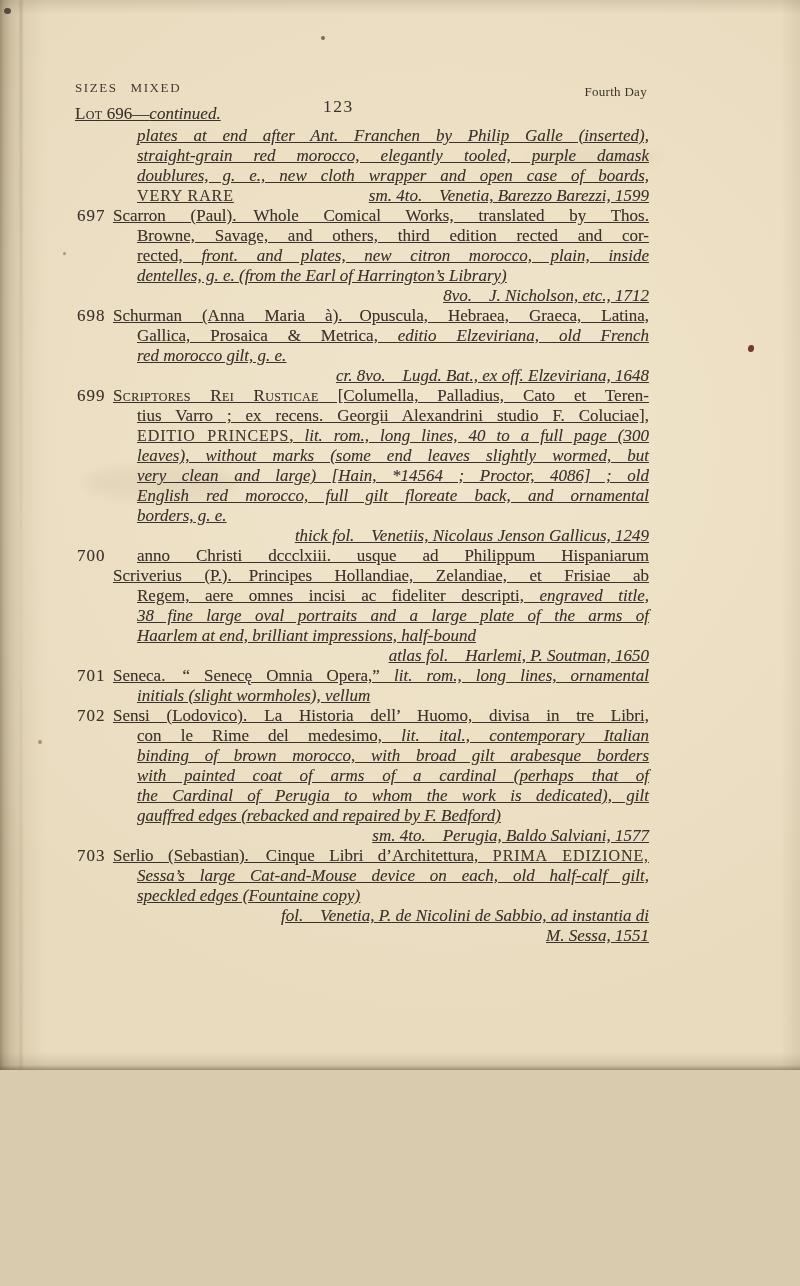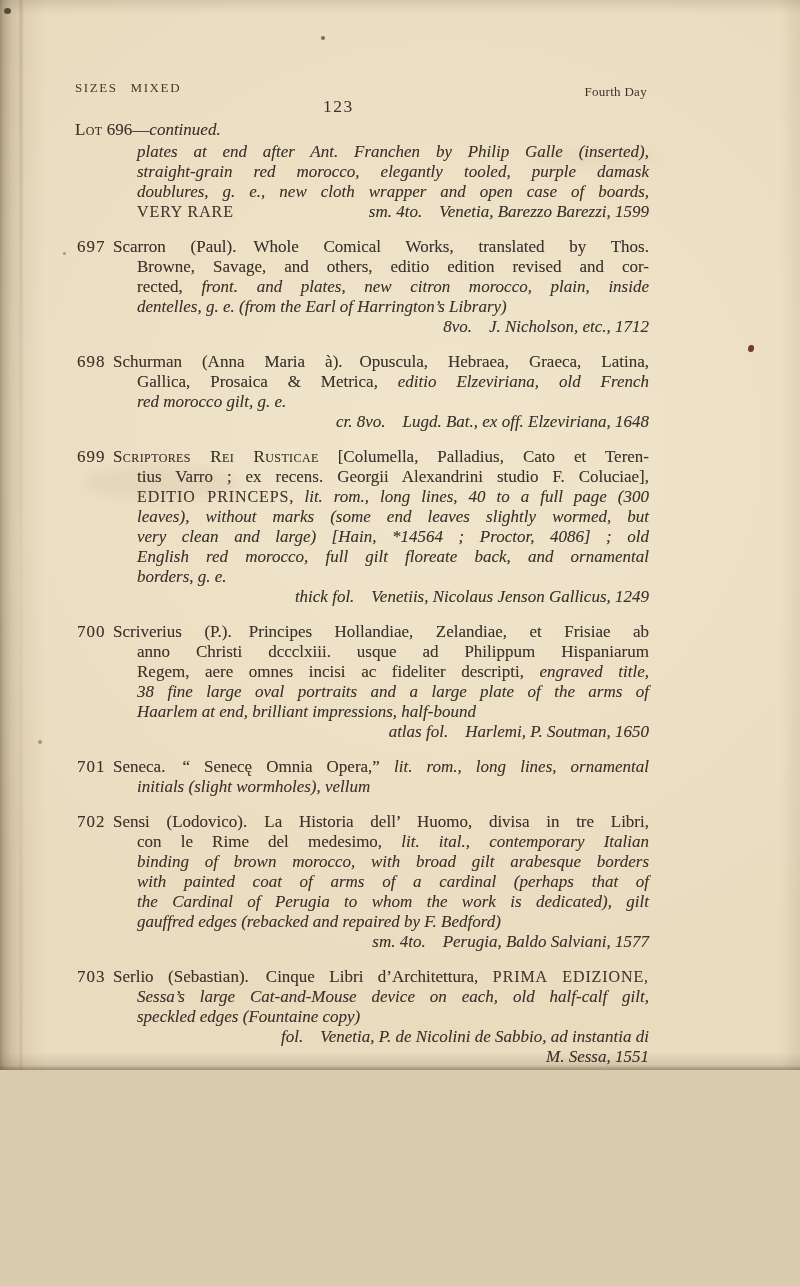--- a/index.html
+++ b/index.html
@@ -42,25 +42,26 @@
   .speck.d2     { left: 4px;   top: 8px;   width: 7px; height: 6px; background: rgba(58,48,38,0.80); }
   .speck.d3     { left: 63px;  top: 252px; width: 3px; height: 3px; background: rgba(90,78,62,0.50); }
   .speck.d4     { left: 38px;  top: 740px; width: 4px; height: 4px; background: rgba(118,70,48,0.50); }
 
   .page-header { position: absolute; left: 75px; top: 76px; width: 574px; height: 24px; }
   .sec  { position: absolute; left: 0; top: 4px; font-size: 13px; letter-spacing: 1.6px; word-spacing: 8px; color: #443a30; }
   .pnum { position: absolute; left: 248px; top: 0; font-size: 17.5px; letter-spacing: 1.5px; margin-top: 20px; }
   .day  { position: absolute; right: 2px; top: 0; font-size: 13px; letter-spacing: 0.3px; margin-top: 8px; }
 
   .text-block {
-    position: absolute; left: 75px; top: 114px; width: 574px;
+    position: absolute; left: 75px; top: 98px; width: 574px;
     font-size: 17px; line-height: 20px;
     text-shadow: 0 0 0.6px rgba(59,51,43,0.35);
+    text-decoration: underline;
   }
-  .lot { position: relative; margin-top: 15px; }
+  .lot { position: relative; }
   .lot:first-of-type { margin-top: 6px; }
   .lot-num { position: absolute; left: 2px; top: 0; letter-spacing: 1px; }
   .line { min-height: 20px; }
   .ind-label { padding-left: 0; margin-bottom: 2px; }
   .ind-first { padding-left: 38px; }
   .ind-hang  { padding-left: 62px; }
   .al-justify { text-align: justify; text-align-last: justify; }
   .al-left    { text-align: left; }
   .al-right   { text-align: right; }
   .al-between { display: flex; justify-content: space-between; align-items: baseline; }
@@ -96,21 +97,21 @@
         <div class="line ind-hang al-justify"><span class="seg seg-italic">straight-grain red morocco, elegantly tooled, purple damask</span></div>
         <div class="line ind-hang al-justify"><span class="seg seg-italic">doublures, g. e., new cloth wrapper and open case of boards,</span></div>
         <div class="line ind-hang al-between">
           <span><span class="seg seg-caps">VERY RARE</span></span>
           <span><span class="seg seg-italic">sm. 4to. Venetia, Barezzo Barezzi, 1599</span></span>
         </div>
       </article>
       <article class="lot">
         <span class="lot-num">697</span>
         <div class="line ind-first al-justify"><span class="seg seg-roman">Scarron (Paul). Whole Comical Works, translated by Thos.</span></div>
-        <div class="line ind-hang al-justify"><span class="seg seg-roman">Browne, Savage, and others, editio edition revised and cor-</span></div>
+        <div class="line ind-hang al-justify"><span class="seg seg-roman">Browne, Savage, and others, third edition rected and cor-</span></div>
         <div class="line ind-hang al-justify"><span class="seg seg-roman">rected, </span><span class="seg seg-italic">front. and plates, new citron morocco, plain, inside</span></div>
         <div class="line ind-hang al-left"><span class="seg seg-italic">dentelles, g. e. (from the Earl of Harrington’s Library)</span></div>
         <div class="line ind-hang al-right"><span class="seg seg-italic">8vo. J. Nicholson, etc., 1712</span></div>
       </article>
       <article class="lot">
         <span class="lot-num">698</span>
         <div class="line ind-first al-justify"><span class="seg seg-roman">Schurman (Anna Maria à). Opuscula, Hebraea, Graeca, Latina,</span></div>
         <div class="line ind-hang al-justify"><span class="seg seg-roman">Gallica, Prosaica &amp; Metrica, </span><span class="seg seg-italic">editio Elzeviriana, old French</span></div>
         <div class="line ind-hang al-left"><span class="seg seg-italic">red morocco gilt, g. e.</span></div>
         <div class="line ind-hang al-right"><span class="seg seg-italic">cr. 8vo. Lugd. Bat., ex off. Elzeviriana, 1648</span></div>
@@ -121,22 +122,22 @@
         <div class="line ind-hang al-justify"><span class="seg seg-roman">tius Varro ; ex recens. Georgii Alexandrini studio F. Coluciae],</span></div>
         <div class="line ind-hang al-justify"><span class="seg seg-caps">EDITIO PRINCEPS</span><span class="seg seg-roman">, </span><span class="seg seg-italic">lit. rom., long lines, 40 to a full page (300</span></div>
         <div class="line ind-hang al-justify"><span class="seg seg-italic">leaves), without marks (some end leaves slightly wormed, but</span></div>
         <div class="line ind-hang al-justify"><span class="seg seg-italic">very clean and large) [Hain, *14564 ; Proctor, 4086] ; old</span></div>
         <div class="line ind-hang al-justify"><span class="seg seg-italic">English red morocco, full gilt floreate back, and ornamental</span></div>
         <div class="line ind-hang al-left"><span class="seg seg-italic">borders, g. e.</span></div>
         <div class="line ind-hang al-right"><span class="seg seg-italic">thick fol. Venetiis, Nicolaus Jenson Gallicus, 1249</span></div>
       </article>
       <article class="lot">
         <span class="lot-num">700</span>
+        <div class="line ind-hang al-justify"><span class="seg seg-roman">anno Christi dccclxiii. usque ad Philippum Hispaniarum</span></div>
         <div class="line ind-first al-justify"><span class="seg seg-roman">Scriverius (P.). Principes Hollandiae, Zelandiae, et Frisiae ab</span></div>
-        <div class="line ind-hang al-justify"><span class="seg seg-roman">anno Christi dccclxiii. usque ad Philippum Hispaniarum</span></div>
         <div class="line ind-hang al-justify"><span class="seg seg-roman">Regem, aere omnes incisi ac fideliter descripti, </span><span class="seg seg-italic">engraved title,</span></div>
         <div class="line ind-hang al-justify"><span class="seg seg-italic">38 fine large oval portraits and a large plate of the arms of</span></div>
         <div class="line ind-hang al-left"><span class="seg seg-italic">Haarlem at end, brilliant impressions, half-bound</span></div>
         <div class="line ind-hang al-right"><span class="seg seg-italic">atlas fol. Harlemi, P. Soutman, 1650</span></div>
       </article>
       <article class="lot">
         <span class="lot-num">701</span>
         <div class="line ind-first al-justify"><span class="seg seg-roman">Seneca. “ Senecę Omnia Opera,” </span><span class="seg seg-italic">lit. rom., long lines, ornamental</span></div>
         <div class="line ind-hang al-left"><span class="seg seg-italic">initials (slight wormholes), vellum</span></div>
       </article>

